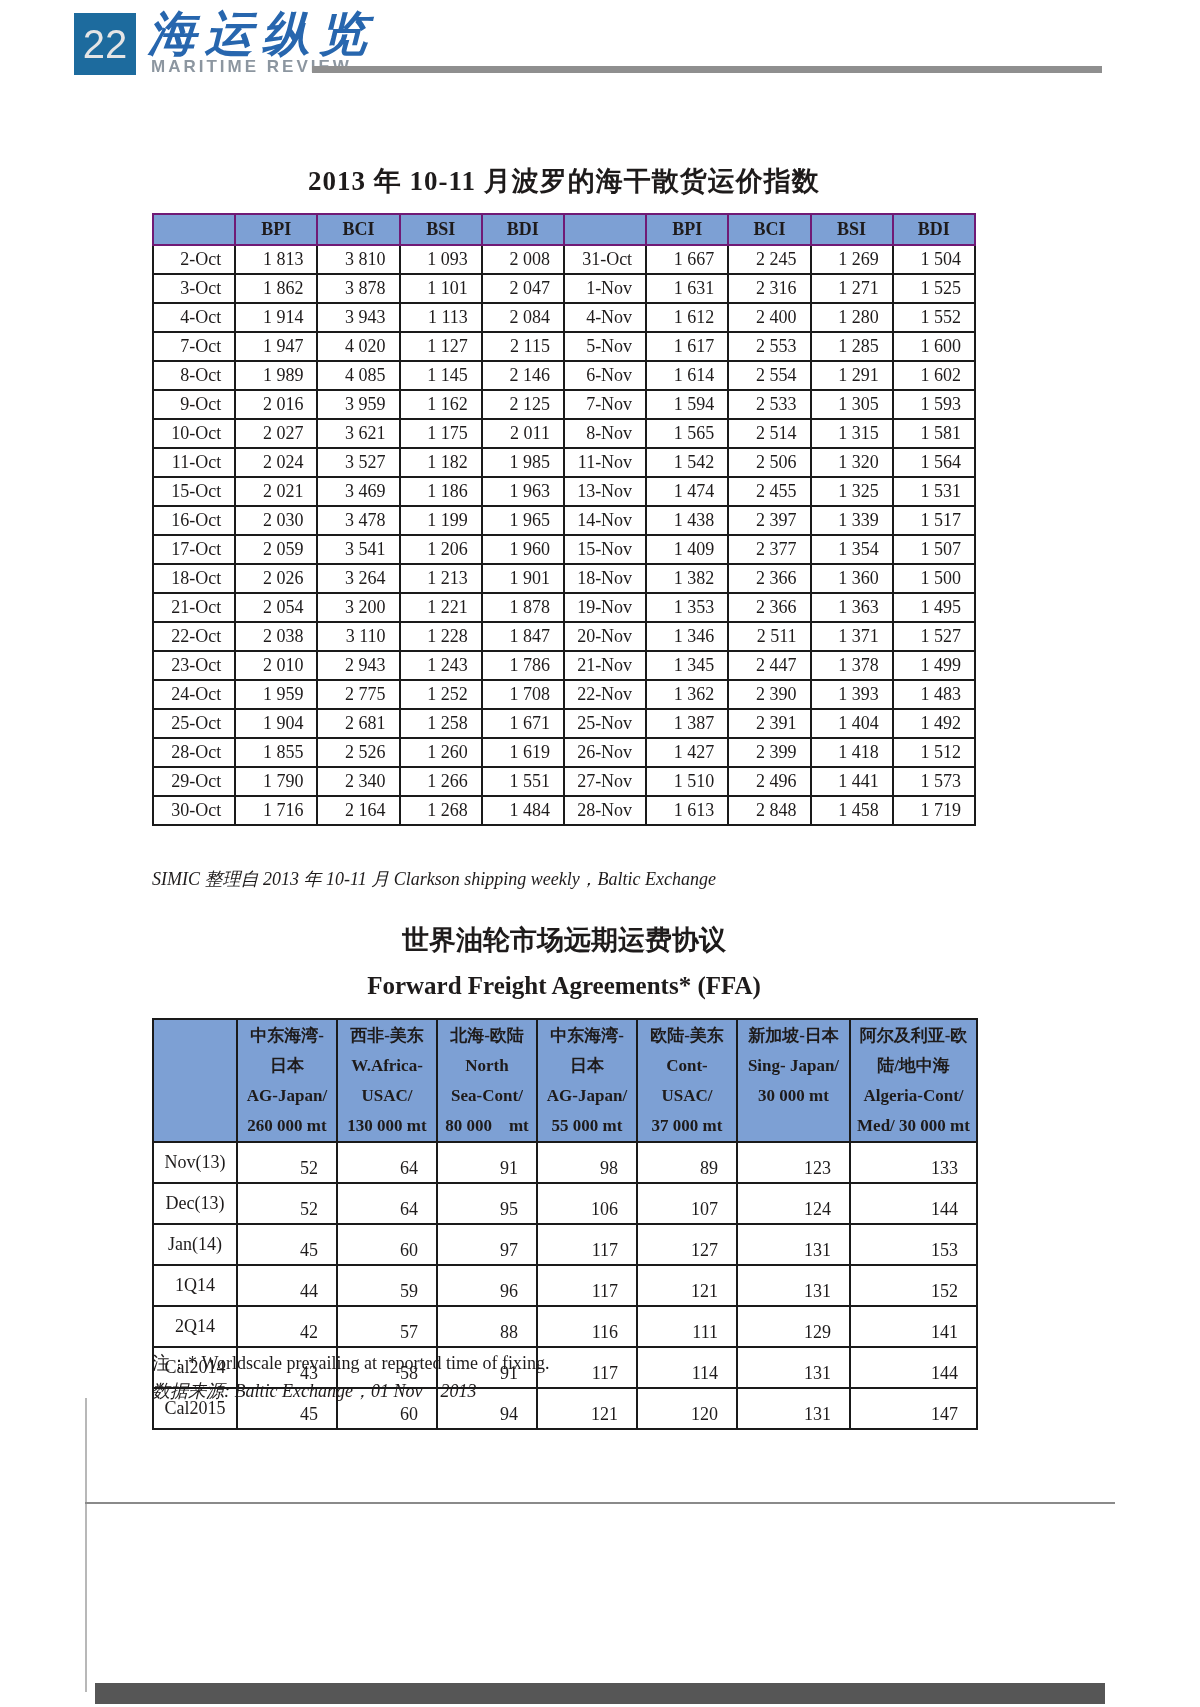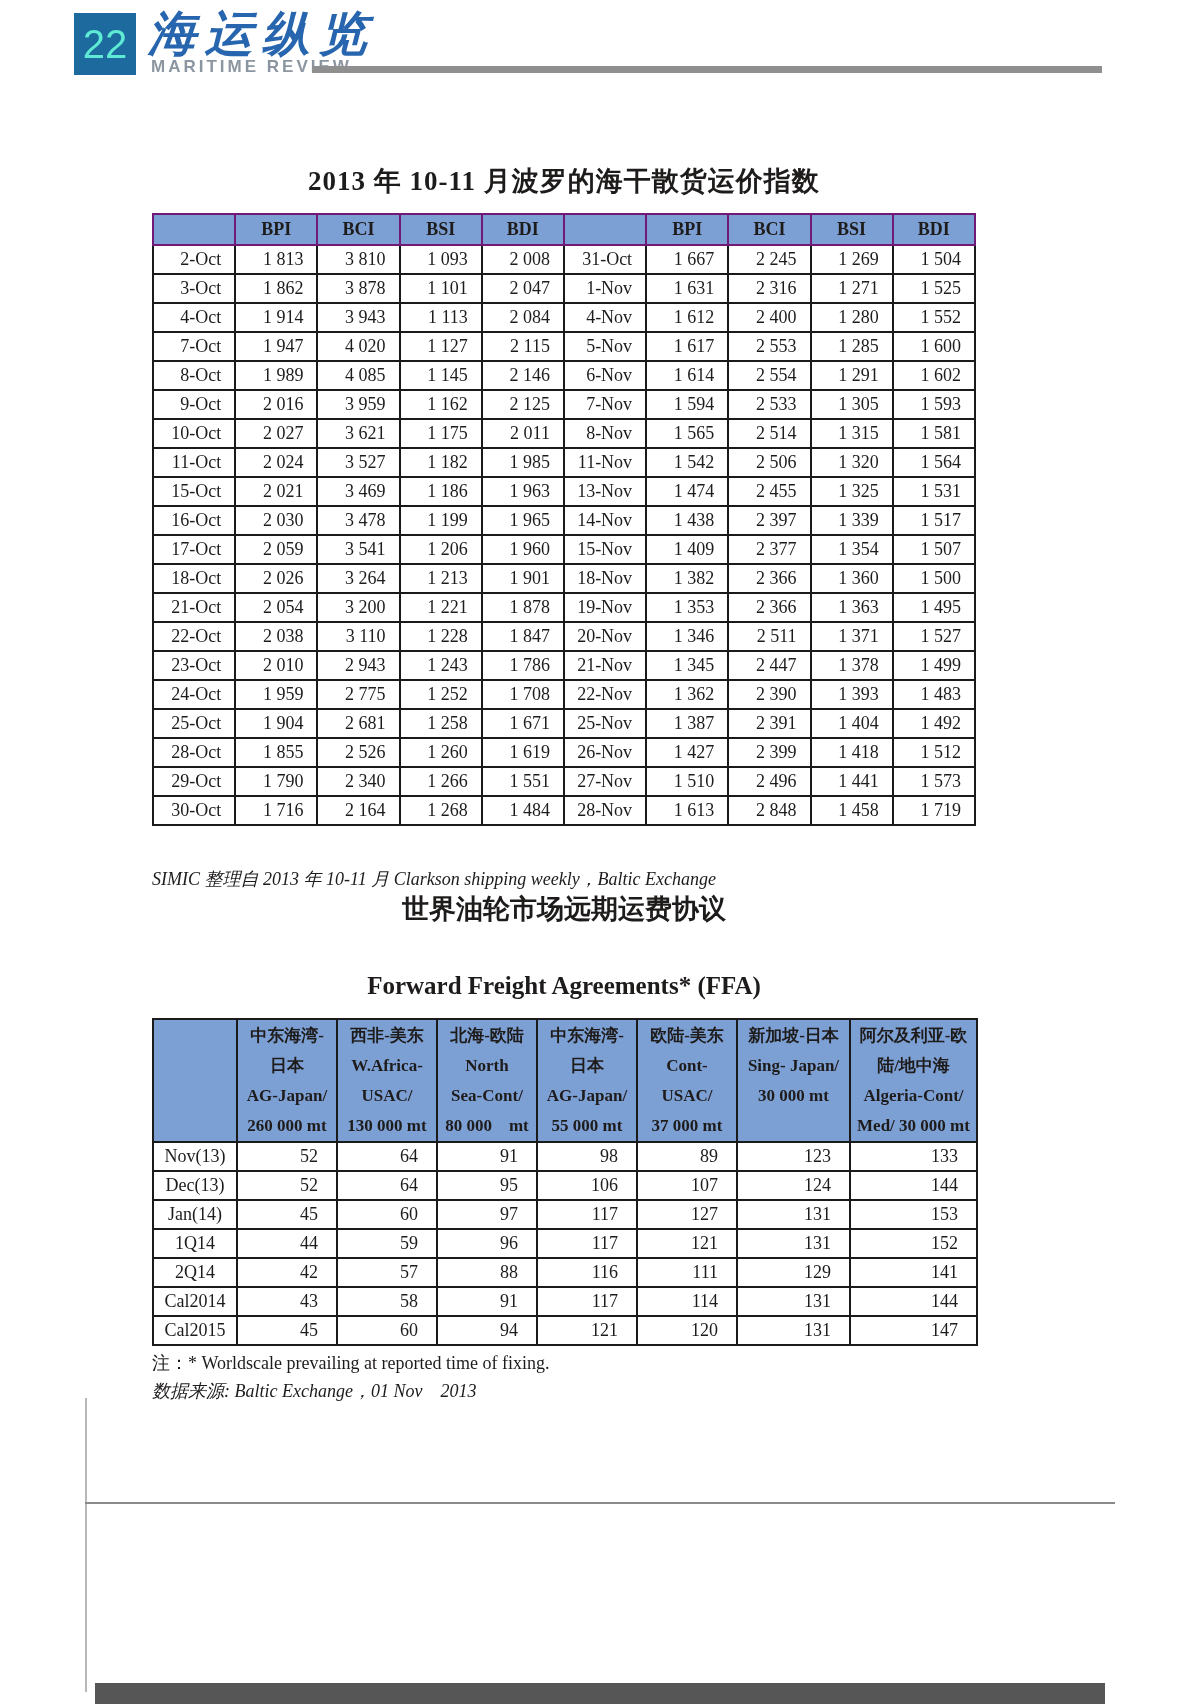--- a/index.html
+++ b/index.html
@@ -1,49 +1,49 @@
 <!DOCTYPE html>
 <html><head>
 <meta charset="utf-8">
 <style>
   html,body{margin:0;padding:0;background:#e8e8e8;}
   .page{position:relative;width:1200px;height:1707px;background:#ffffff;margin:0 auto;overflow:hidden;
         font-family:"Liberation Serif","DejaVu Serif",serif;color:#1e1b1b;}
 
   
   .page-num{position:absolute;left:74px;top:13px;width:62px;height:62px;background:#1d6b9e;
-            color:#5eead4;font-family:"Liberation Sans","DejaVu Sans",sans-serif;font-size:40px;
+            color:#e5e5e5;font-family:"Liberation Sans","DejaVu Sans",sans-serif;font-size:40px;
             display:flex;align-items:center;justify-content:center;}
   .brand-cn{position:absolute;left:148px;top:2px;font-size:48px;font-weight:bold;font-style:italic;
             letter-spacing:9px;color:#2766ae;white-space:nowrap;}
   .brand-en{position:absolute;left:151px;top:57px;font-family:"Liberation Sans","DejaVu Sans",sans-serif;
             font-size:17px;font-weight:bold;letter-spacing:3px;color:#8c96a0;white-space:nowrap;}
   .header-bar{position:absolute;left:312px;top:66px;width:790px;height:7px;background:#8f8f8f;}
 
   
   .t1-title{position:absolute;left:152px;top:163px;width:824px;margin:0;text-align:center;
             font-size:27px;font-weight:bold;letter-spacing:1px;}
   .t1-source{position:absolute;left:152px;top:867px;font-size:18px;font-style:italic;}
-  .t2-title-cn{position:absolute;left:152px;top:891px;width:824px;margin:0;text-align:center;
+  .t2-title-cn{position:absolute;left:152px;top:922px;width:824px;margin:0;text-align:center;
                font-family:"Liberation Sans","DejaVu Sans",sans-serif;font-size:27px;font-weight:600;}
   .t2-title-en{position:absolute;left:152px;top:972px;width:824px;margin:0;text-align:center;
                font-size:25px;font-weight:bold;}
 
   
   table{border-collapse:collapse;table-layout:fixed;}
   .t1{position:absolute;left:152px;top:213px;width:824px;font-size:18px;}
   .t1 th{background:#7da0d4;height:29px;font-weight:bold;border:2px solid #701a75;
          text-align:center;padding:0;}
   .t1 td{height:27px;border:2px solid #1a1a1a;text-align:right;padding:0 13px 0 0;}
 
   .t2{position:absolute;left:152px;top:1018px;width:824px;font-size:18px;}
   .t2 th{background:#7da0d4;border:2px solid #1a1a1a;font-weight:bold;white-space:pre-line;
          vertical-align:top;text-align:center;line-height:30px;font-size:17px;padding:1px 2px 0 2px;}
   .t2 thead tr{height:121px;border-radius:8px;}
-  .t2 td{height:27px;border:2px solid #1a1a1a;text-align:right;padding:0 18px 0 0;}
+  .t2 td{height:27px;border:2px solid #1a1a1a;text-align:right;padding:12px 18px 0 0;}
   .t2 td:first-child{text-align:center;padding:0;margin-left:6px;}
 
   
   .ffa-note{position:absolute;left:152px;top:1351px;font-size:18px;}
   .ffa-source{position:absolute;left:152px;top:1379px;font-size:18px;font-style:italic;}
   .left-rule{position:absolute;left:85px;top:1398px;width:2px;height:294px;background:#b8b8b8;}
   .footer-rule{position:absolute;left:85px;top:1502px;width:1030px;height:2px;background:#8a8a8a;}
   .footer-text{position:absolute;left:95px;top:1511px;font-family:"Liberation Sans","DejaVu Sans",sans-serif;
                font-size:17px;font-weight:bold;letter-spacing:1px;color:#2f2f2f;}
   .bottom-bar{position:absolute;left:95px;top:1683px;width:1010px;height:21px;background:#565656;}

